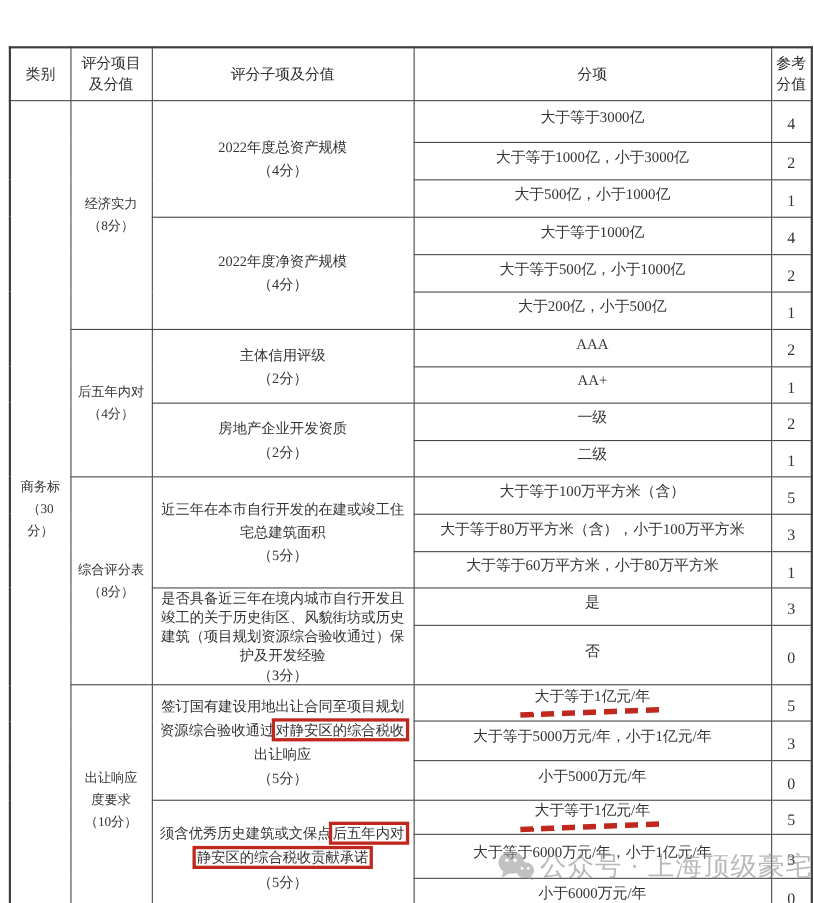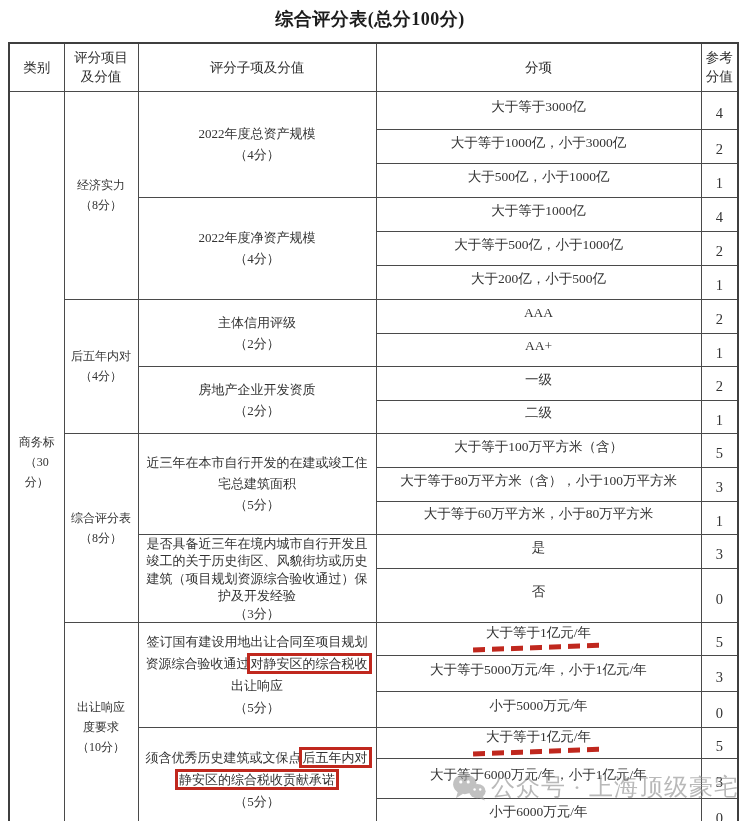--- a/index.html
+++ b/index.html
@@ -33,21 +33,20 @@
   .watermark { position:absolute; top:771px; right:1px; display:flex; align-items:center;
     gap:5px; opacity:0.62; pointer-events:none; }
   .wm-text { font-size:24px; color:#8f8f8f; letter-spacing:1px; white-space:nowrap; }
   .wm-icon { display:inline-block; line-height:0; }
 </style>
 </head>
 <body>
 
 <div class="page">
 
-  <div class="doc-title">综合评分表(总分100分)</div>
 
   <table class="score-table">
     <colgroup>
       <col style="width:55px">
         <col style="width:74px">
         <col style="width:238px">
         <col style="width:325px">
         <col style="width:37px">
     </colgroup>
     <tbody>

